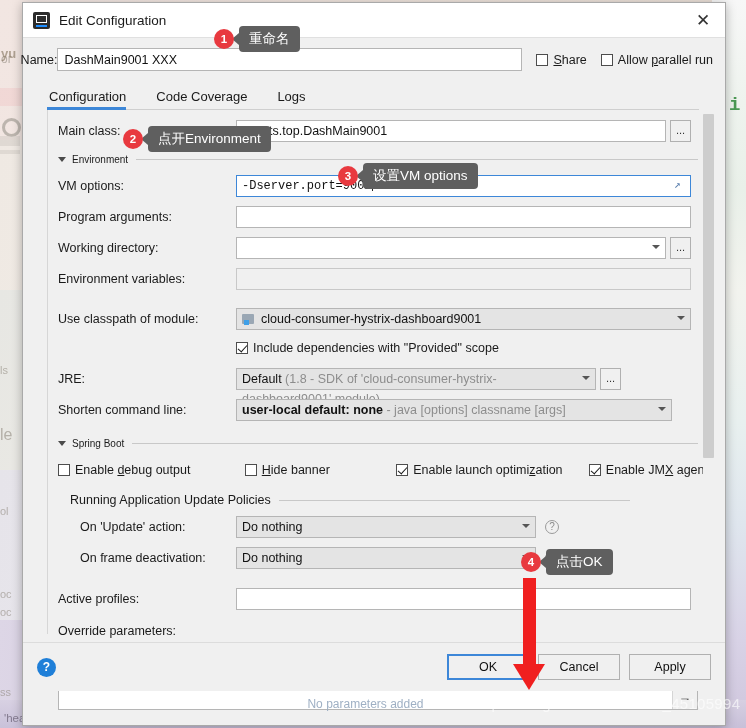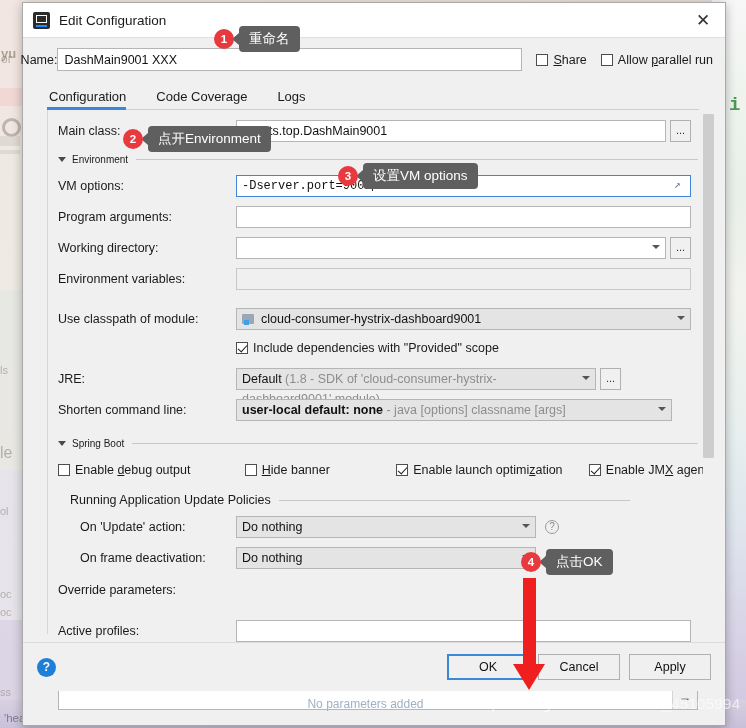--- a/index.html
+++ b/index.html
@@ -162,21 +162,21 @@
   <div class="bd-band bd5"></div>
   <div class="bd-left"></div>
   <div class="bd-right"></div>
   <div class="bd-tabtop"></div>
   <div class="bd-gear"></div>
   <div class="bd-strip" style="left:0;top:136px;width:20px;height:10px;"></div>
   <div class="bd-strip" style="left:0;top:150px;width:20px;height:4px;"></div>
   <div class="ghost" style="left:1px;top:52px;font-size:12px;">or</div>
   <div class="ghost" style="left:1px;top:46px;font-size:13px;font-weight:bold;color:#7a6a52;">yu</div>
   <div class="ghost" style="left:0px;top:364px;font-size:11px;">ls</div>
-  <div class="ghost" style="left:0px;top:444px;font-size:16px;">le</div>
+  <div class="ghost" style="left:0px;top:426px;font-size:16px;">le</div>
   <div class="ghost" style="left:0px;top:505px;font-size:11px;">ol</div>
   <div class="ghost" style="left:0px;top:588px;font-size:11px;">oc</div>
   <div class="ghost" style="left:0px;top:606px;font-size:11px;">oc</div>
   <div class="ghost" style="left:0px;top:686px;font-size:11px;">ss</div>
   <div class="ghost ghost-green" style="left:729px;top:94px;font-size:19px;opacity:.85;">i</div>
   <div class="bd-bot"></div>
   <div class="ghost" style="left:4px;top:712px;font-size:11.5px;color:#6b6276;opacity:.75;">'health' checkpoint data (10 minutes ago)</div>
 </div>
 
 <div class="dialog">
@@ -329,27 +329,27 @@
 
         <div class="row" style="margin-top:8px;margin-left:32px;">
           <span class="lbl" style="width:156px;">On frame deactivation:</span>
           <div class="combo grey" style="width:300px;">
             <span>Do nothing</span>
             <span class="arw"></span>
           </div>
           <span class="qmark">?</span>
         </div>
 
-        <div class="row" style="margin-top:9px;">
-          <span class="lbl">Override parameters:</span>
-        </div>
-
         <div class="row" style="margin-top:18px;">
           <span class="lbl" style="width:178px;">Active profiles:</span>
           <div class="fld" style="width:455px;"></div>
+        </div>
+
+        <div class="row" style="margin-top:9px;">
+          <span class="lbl">Override parameters:</span>
         </div>
 
         <div class="tbl">
           <div class="tbl-main">
             <div class="tbl-head">
               <div class="th c0"></div>
               <div class="th c1">Name</div>
               <div class="th c2">Value</div>
             </div>
             <div class="tbl-body">

